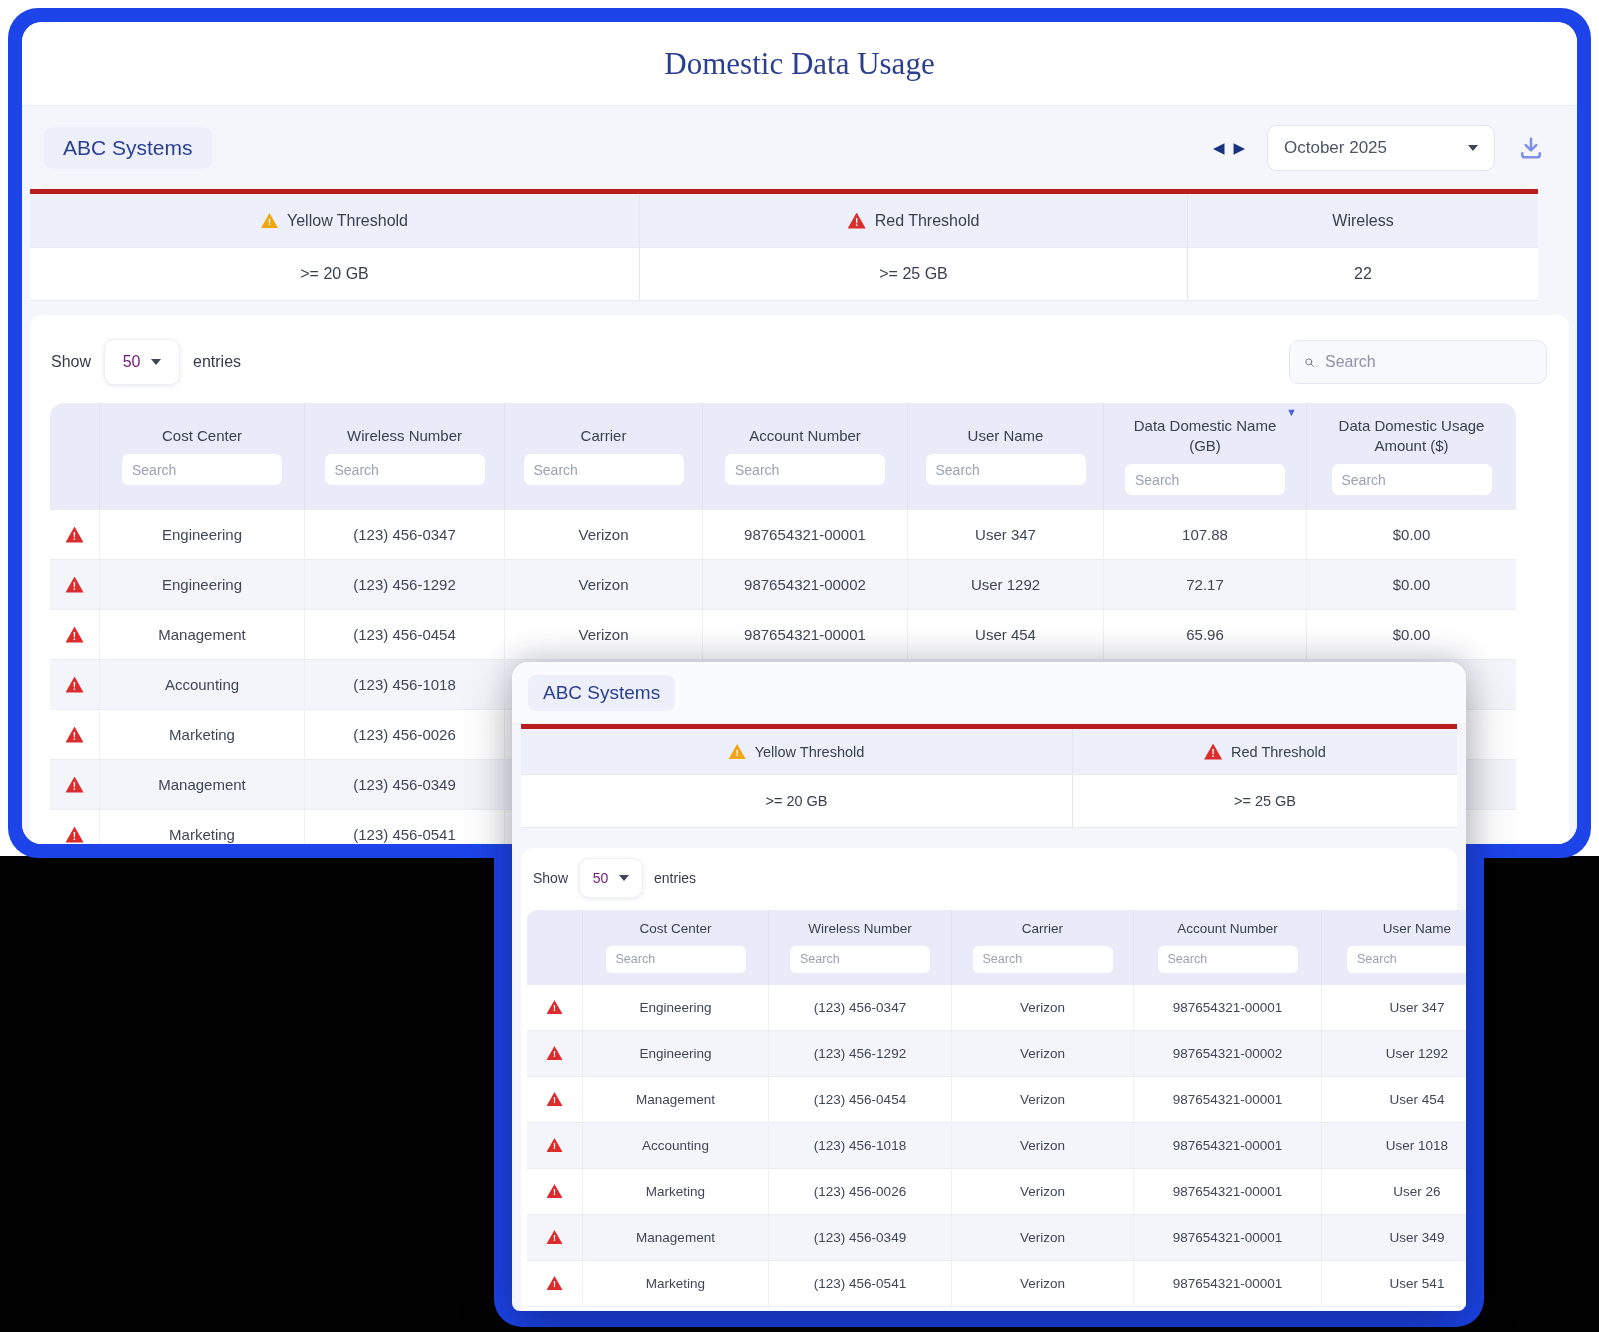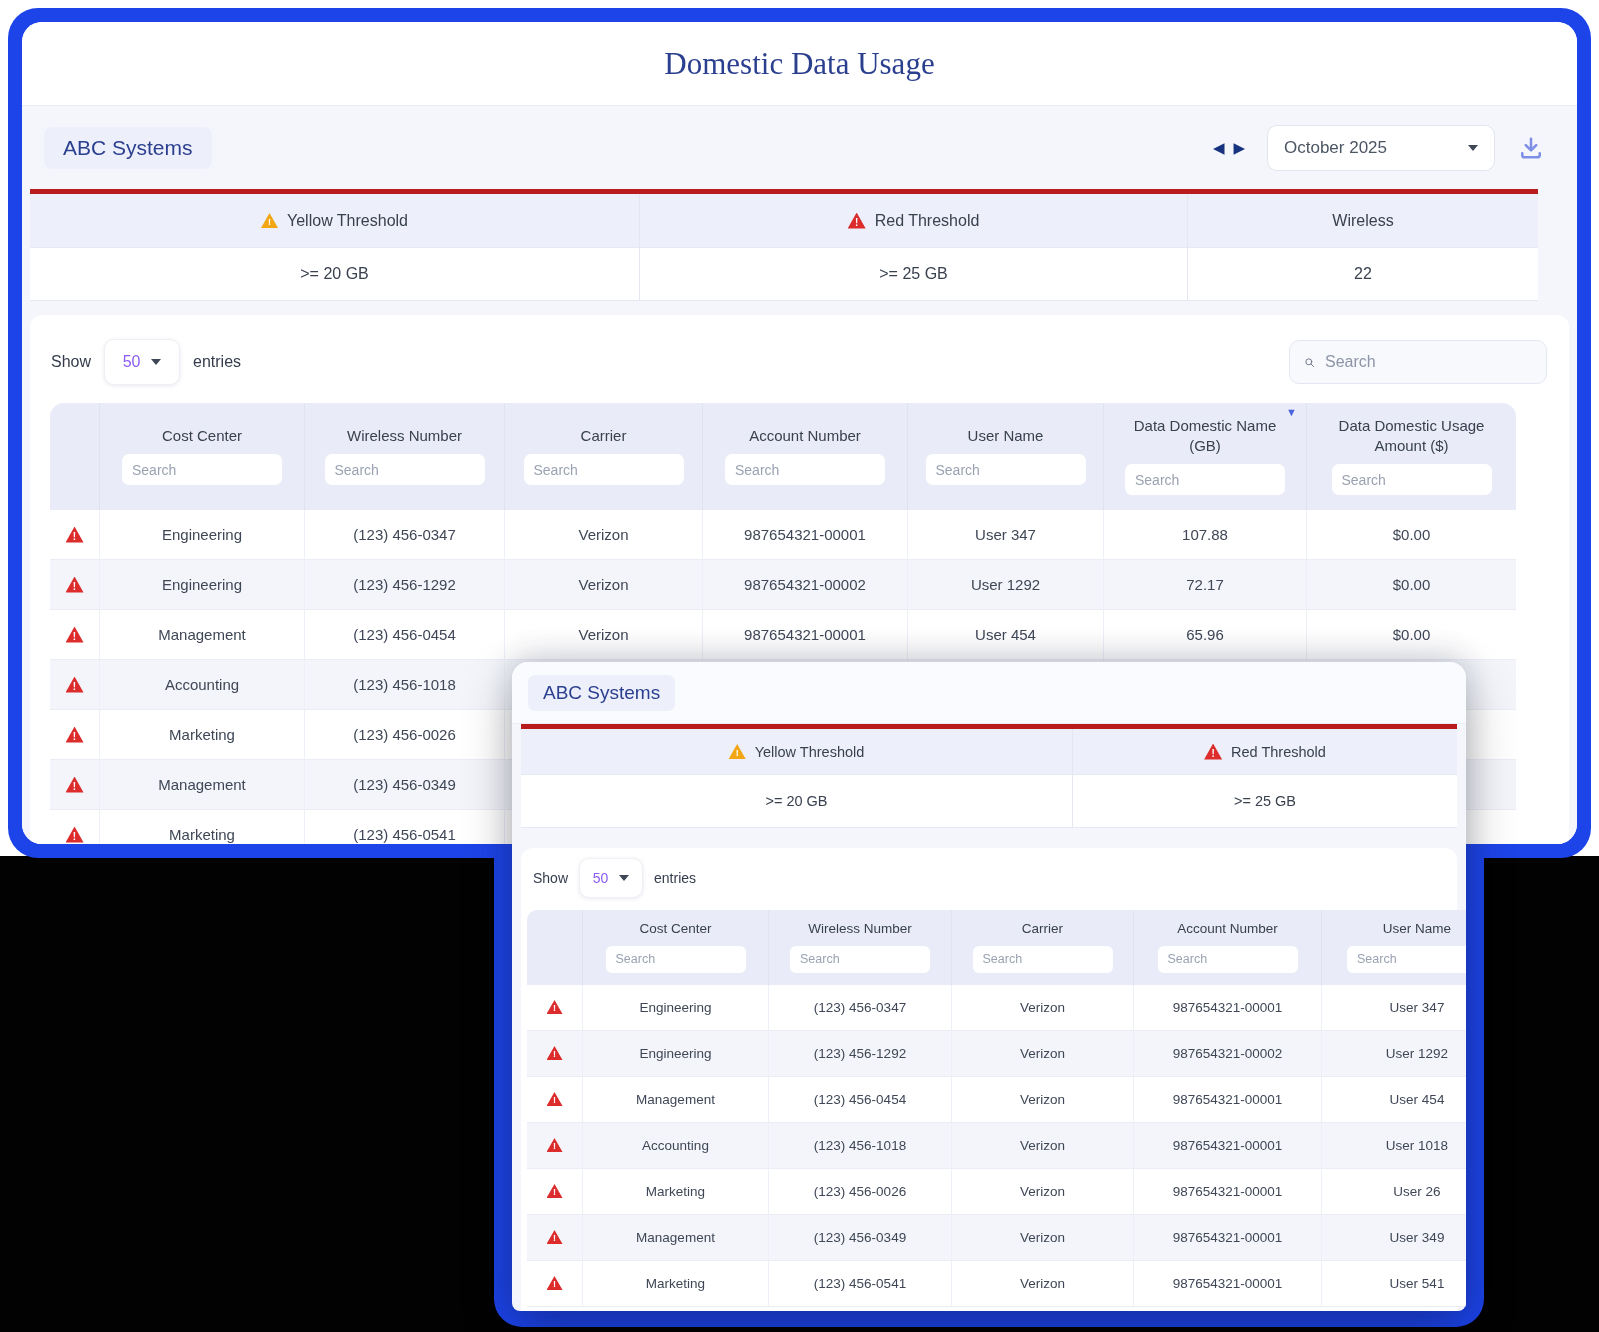--- a/index.html
+++ b/index.html
@@ -60,21 +60,21 @@
 
   .gap-main { height:14px; flex:none; }
 
   
   .card { margin:0 8px; background:#ffffff; border-radius:12px 12px 0 0; flex:1; display:flex;
           flex-direction:column; overflow:hidden; }
   .controls { display:flex; align-items:center; justify-content:space-between; padding:24px 22px 18px 21px; }
   .show-group { display:flex; align-items:center; gap:13px; font-size:16px; color:#343c4c; }
   .mini-select { width:76px; height:46px; background:#fff; border:1px solid #eef0f6; border-radius:10px;
                  box-shadow:0 1px 4px rgba(25,35,80,.10); display:flex; align-items:center;
-                 justify-content:center; gap:11px; font-size:16px; color:#8b5cf6; cursor:pointer; }
+                 justify-content:center; gap:11px; font-size:16px; color:#701a75; cursor:pointer; }
   .search-box { width:258px; height:44px; background:#f8f9fd; border:1px solid #e4e7f1; border-radius:10px;
                 display:flex; align-items:center; gap:10px; padding:0 14px; }
   .search-box input { flex:1; border:none; outline:none; background:transparent; font-size:16px; color:#39414f; }
   .search-box input::placeholder { color:#8c94a6; }
 
   
   .table-wrap { margin-left:20px; width:1466px; }
   .main-grid { display:grid; grid-template-columns:50px 205px 200px 198px 205px 196px 203px 1fr; }
   .thead { background:#e9ecf8; border-radius:14px 14px 0 0; }
   .th { position:relative; display:flex; flex-direction:column; align-items:center; justify-content:center;

